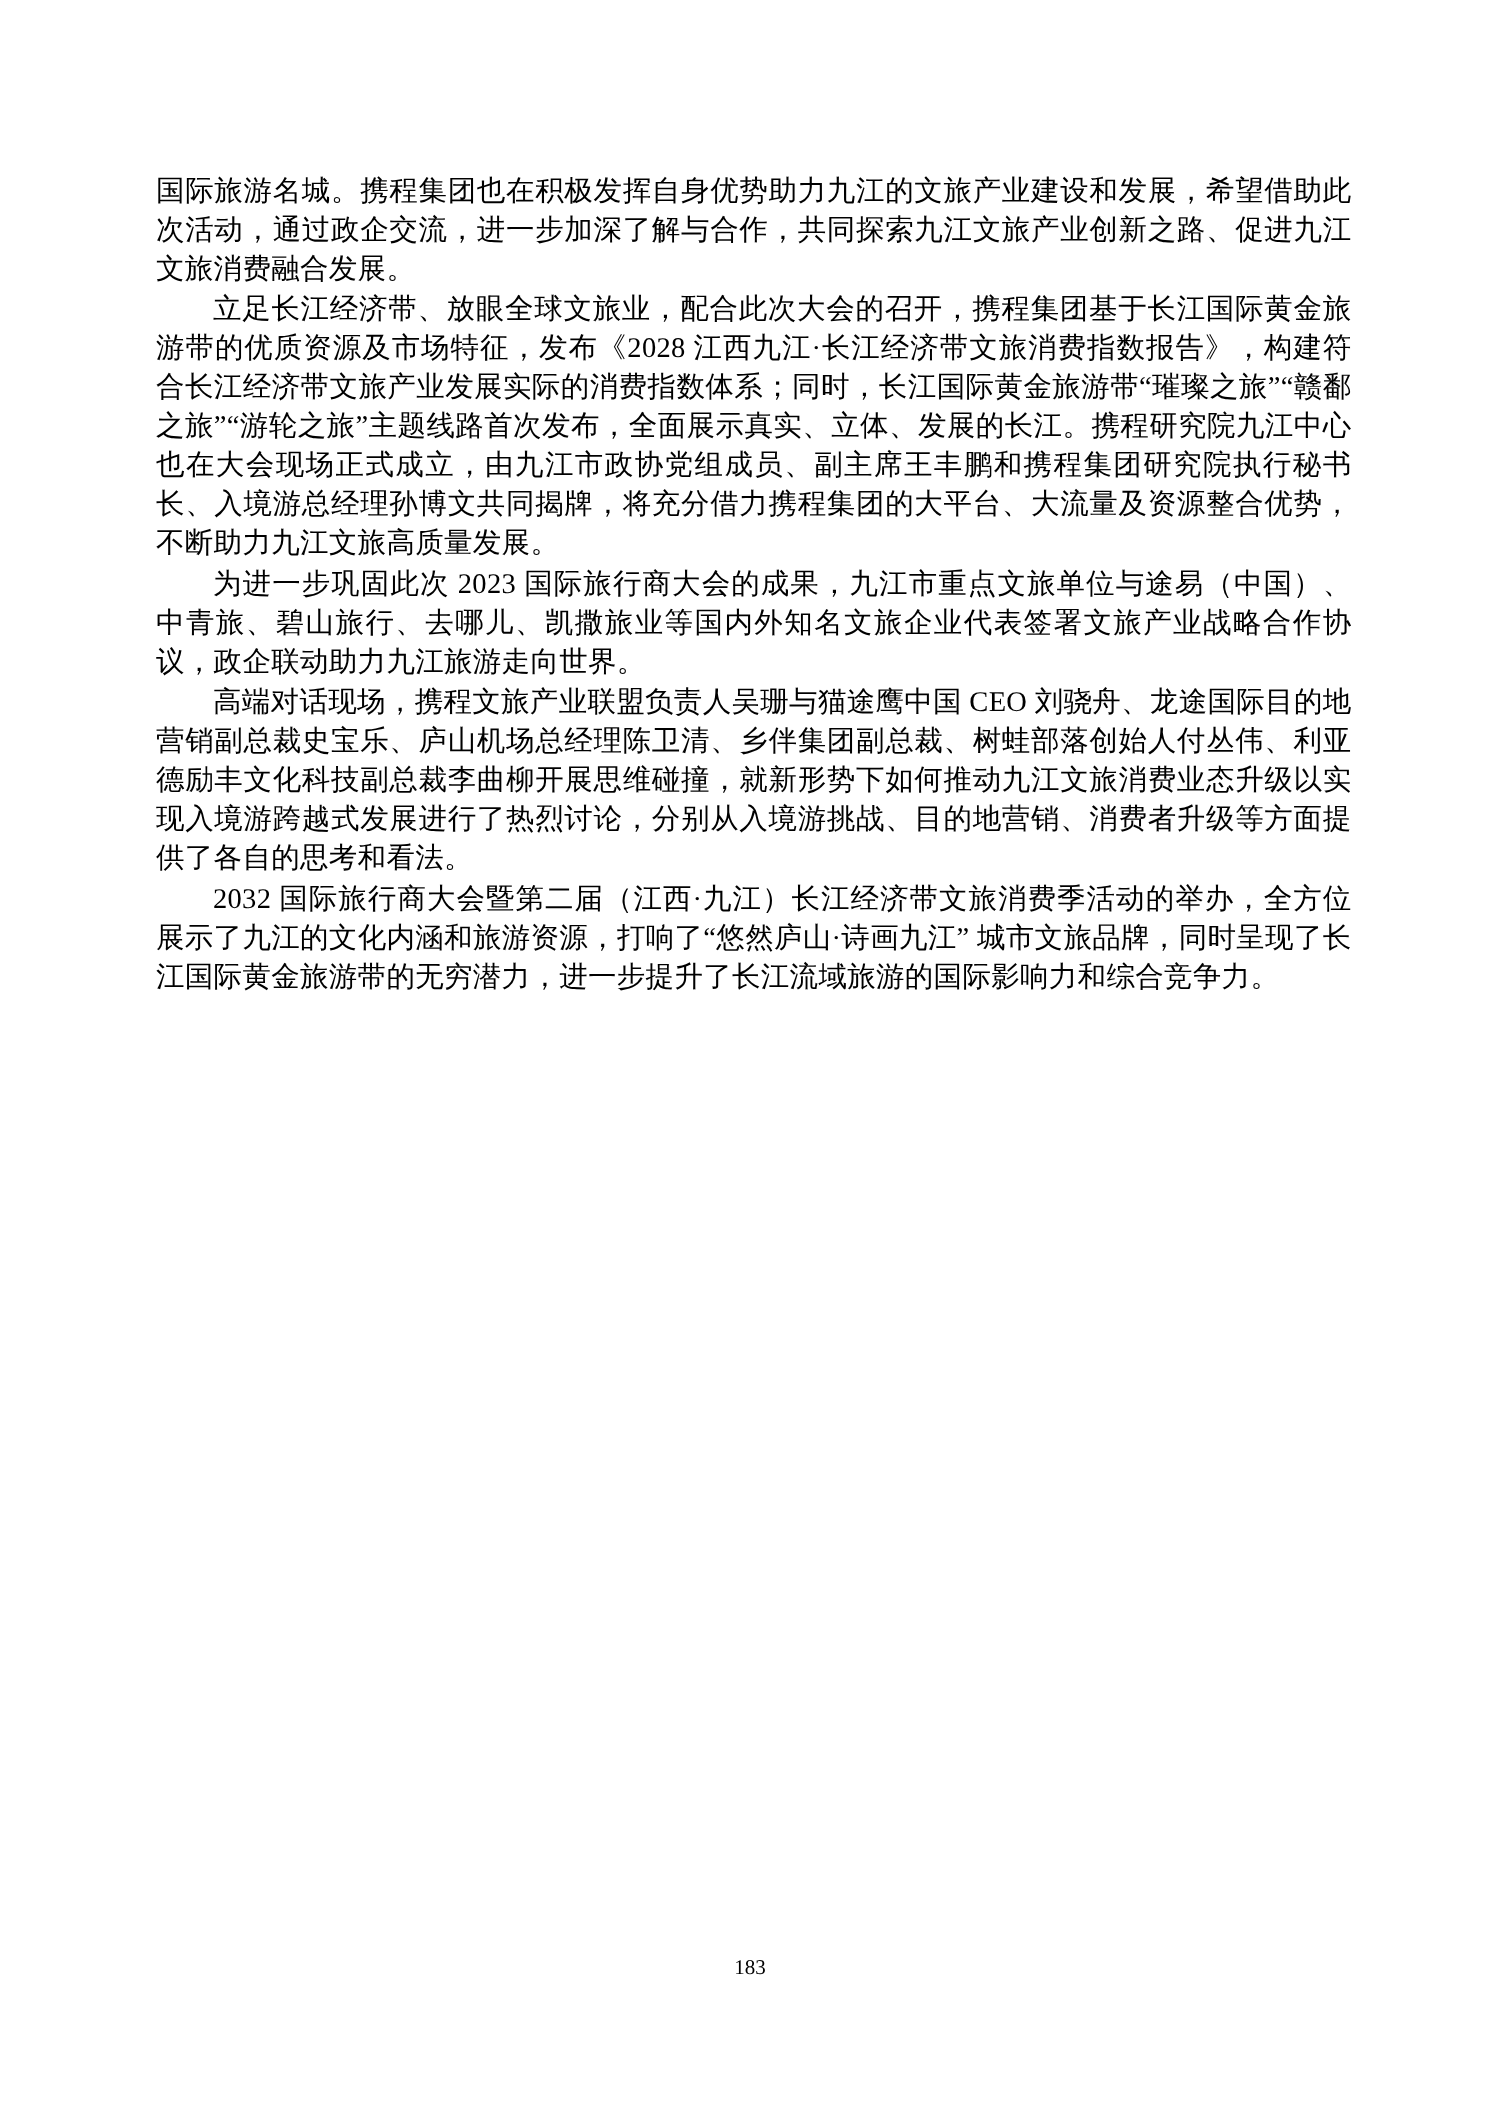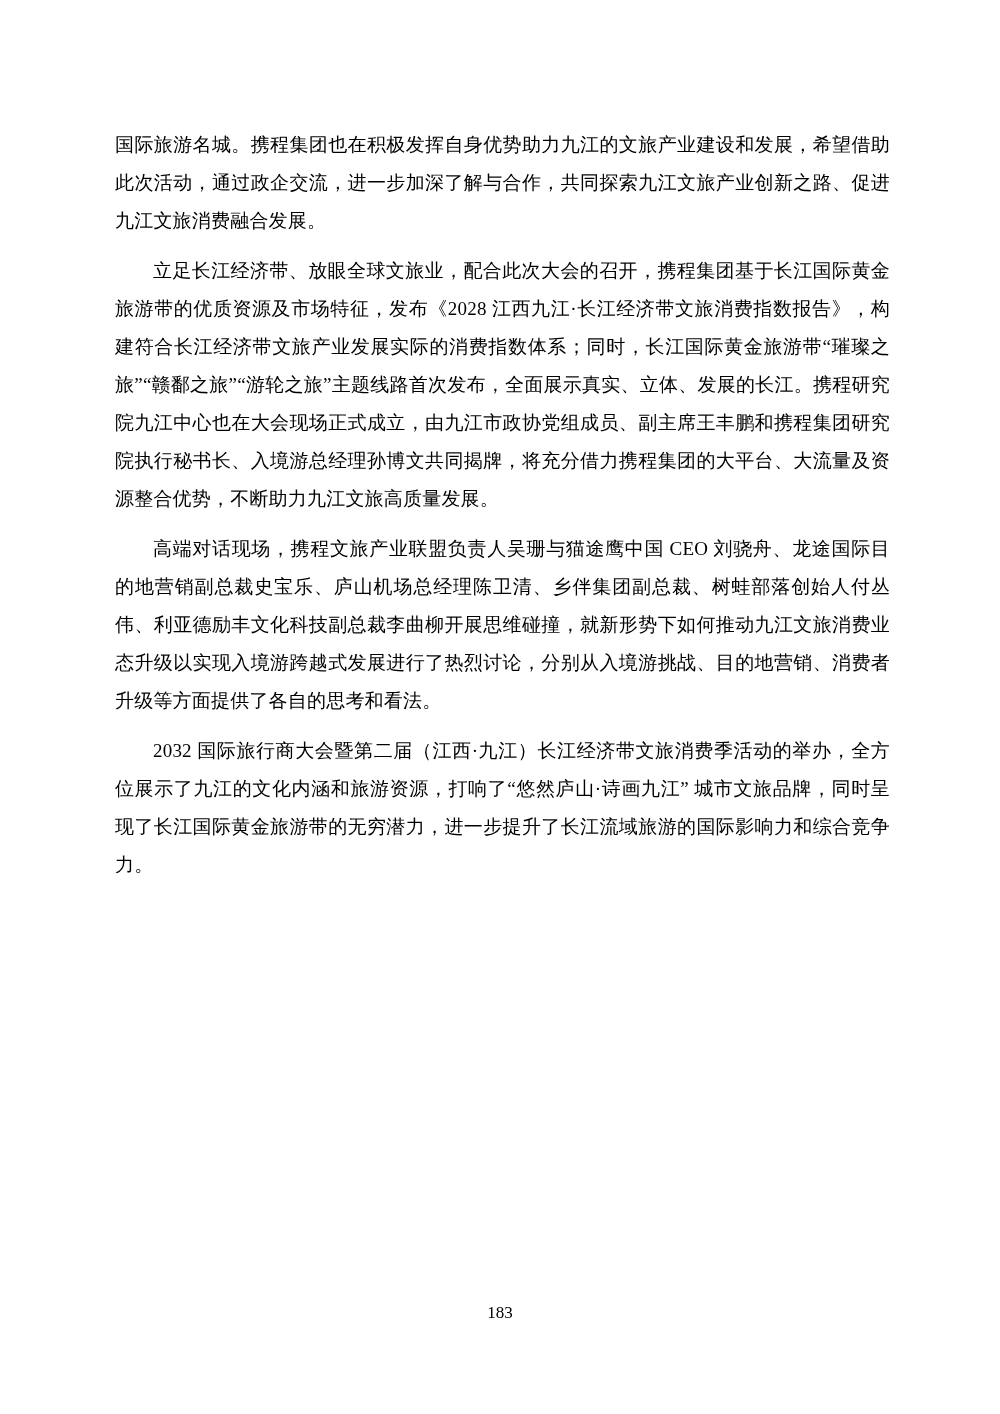--- a/index.html
+++ b/index.html
@@ -22,45 +22,46 @@
     background: #ffffff;
   }
   .document-body {
     position: absolute;
     left: 103px;
     top: 114px;
     width: 799px;
     text-align: justify;
   }
   .para {
-    margin: 12px;
+    margin: 1px;
     padding: 0;
     font-size: 19px;
-    line-height: 38px;
+    line-height: 26px;
     letter-spacing: 0.2px;
     word-break: break-all;
   }
   .para.indent {
     text-indent: 2em;
   }
   .page-number {
     position: absolute;
     top: 1302px;
     left: 0;
     width: 100%;
     text-align: center;
-    font-size: 17px;
+    font-size: 14px;
     line-height: 22px;
   }
 </style>
 </head>
 <body>
 
 <div class="page">
   <div class="document-body">
 
   <p class="para">国际旅游名城。携程集团也在积极发挥自身优势助力九江的文旅产业建设和发展，希望借助此次活动，通过政企交流，进一步加深了解与合作，共同探索九江文旅产业创新之路、促进九江文旅消费融合发展。</p>
       <p class="para indent">立足长江经济带、放眼全球文旅业，配合此次大会的召开，携程集团基于长江国际黄金旅游带的优质资源及市场特征，发布《2028 江西九江·长江经济带文旅消费指数报告》，构建符合长江经济带文旅产业发展实际的消费指数体系；同时，长江国际黄金旅游带“璀璨之旅”“赣鄱之旅”“游轮之旅”主题线路首次发布，全面展示真实、立体、发展的长江。携程研究院九江中心也在大会现场正式成立，由九江市政协党组成员、副主席王丰鹏和携程集团研究院执行秘书长、入境游总经理孙博文共同揭牌，将充分借力携程集团的大平台、大流量及资源整合优势，不断助力九江文旅高质量发展。</p>
+      <p class="para indent">为进一步巩固此次 2023 国际旅行商大会的成果，九江市重点文旅单位与途易（中国）、中青旅、碧山旅行、去哪儿、凯撒旅业等国内外知名文旅企业代表签署文旅产业战略合作协议，政企联动助力九江旅游走向世界。</p>
       <p class="para indent">高端对话现场，携程文旅产业联盟负责人吴珊与猫途鹰中国 CEO 刘骁舟、龙途国际目的地营销副总裁史宝乐、庐山机场总经理陈卫清、乡伴集团副总裁、树蛙部落创始人付丛伟、利亚德励丰文化科技副总裁李曲柳开展思维碰撞，就新形势下如何推动九江文旅消费业态升级以实现入境游跨越式发展进行了热烈讨论，分别从入境游挑战、目的地营销、消费者升级等方面提供了各自的思考和看法。</p>
       <p class="para indent">2032 国际旅行商大会暨第二届（江西·九江）长江经济带文旅消费季活动的举办，全方位展示了九江的文化内涵和旅游资源，打响了“悠然庐山·诗画九江” 城市文旅品牌，同时呈现了长江国际黄金旅游带的无穷潜力，进一步提升了长江流域旅游的国际影响力和综合竞争力。</p>
     </div>
   <div class="page-number">183</div>
 </div>
 
 </body></html>

